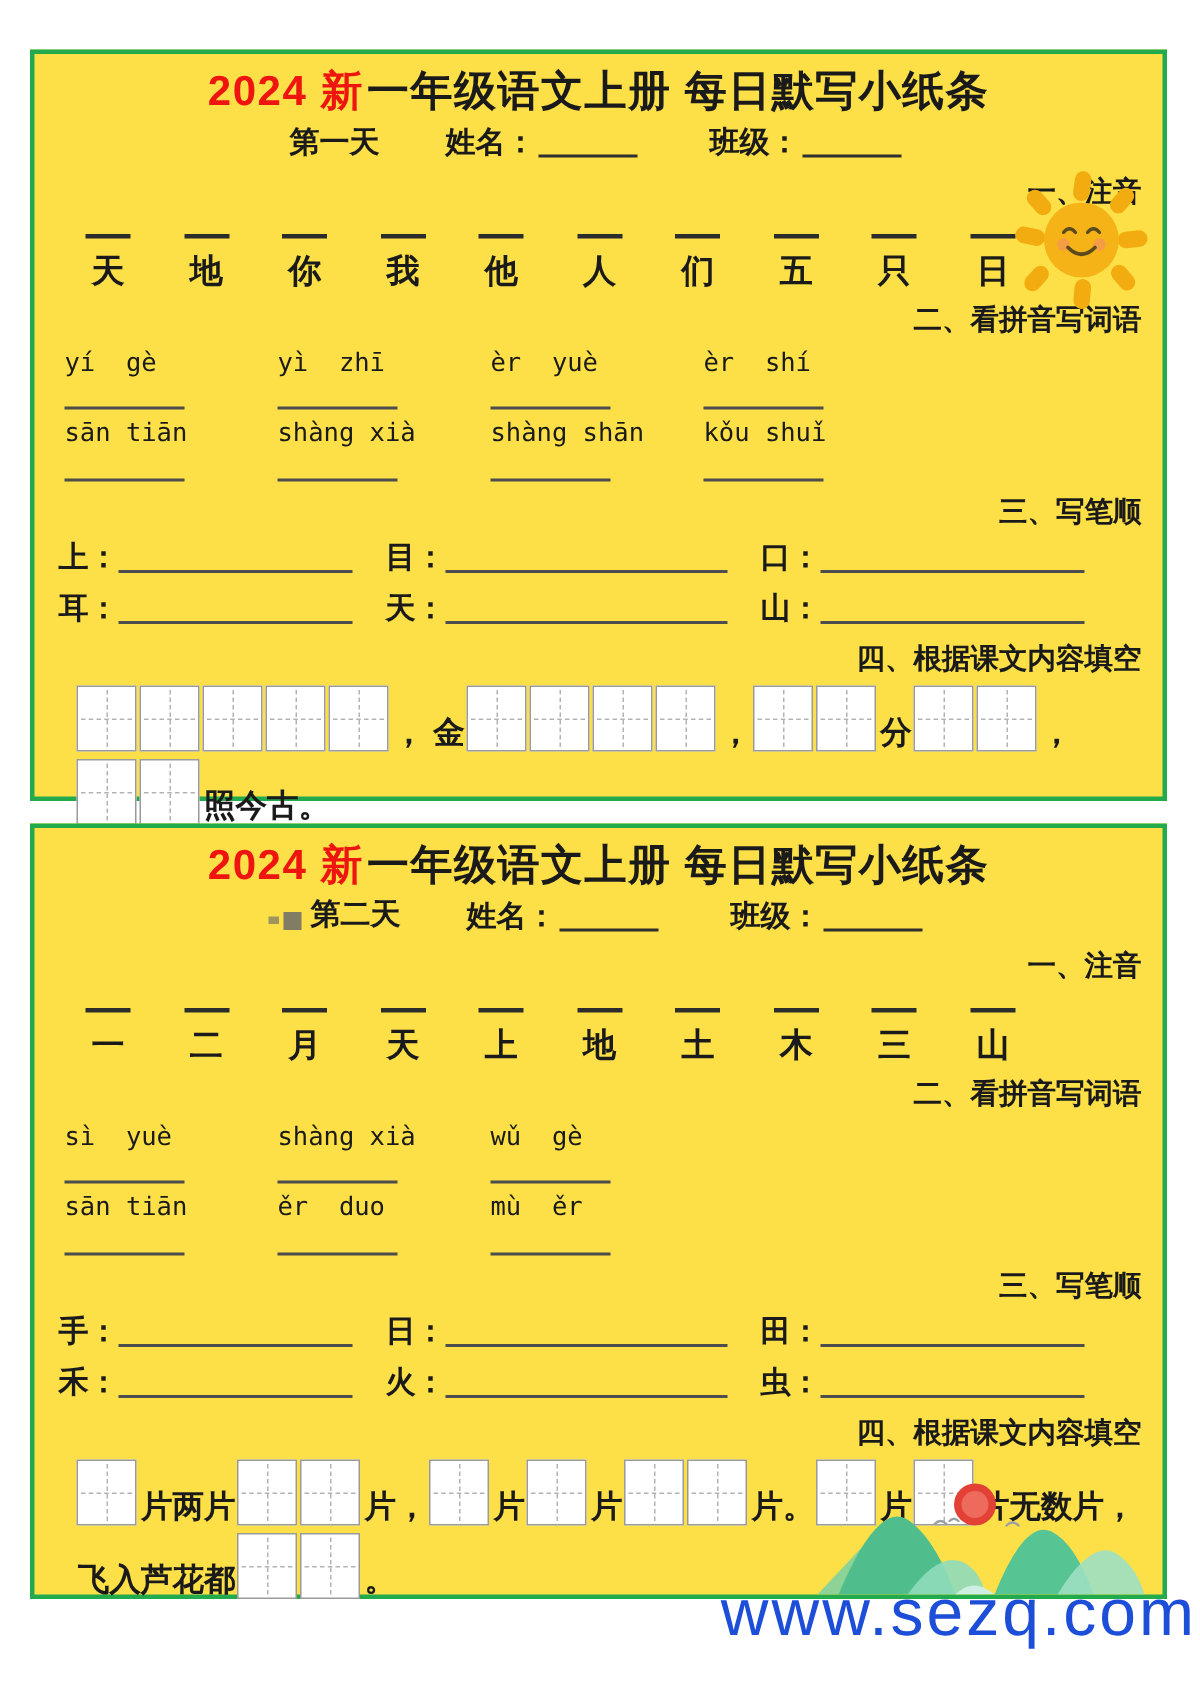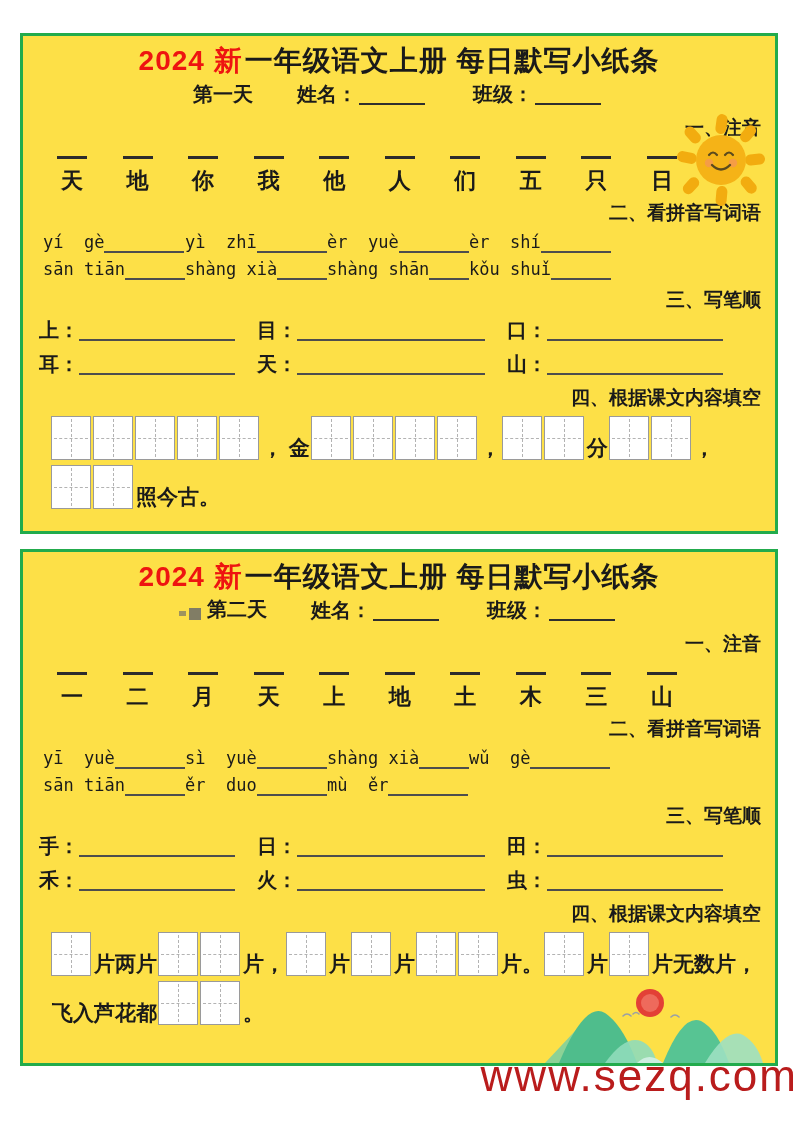--- a/index.html
+++ b/index.html
@@ -24,39 +24,39 @@
   .stamp .s2 { width:12px; height:12px; opacity:.85; }
 
   .sec-heading { font-size:19px; font-weight:700; margin-top:7px;text-align:right; }
 
   .zy-row { display:flex; justify-content:space-between; width:620px; margin:15px 0 0 20px; }
   .zy-item { display:flex; flex-direction:column; align-items:center; }
   .zy-line { width:30px; border-top:3px solid #2c2c2c; margin-bottom:10px; }
   .zy-char { font-size:22px; font-weight:600; line-height:1.1; }
 
   .py-row { display:flex; margin:6px 0 0 6px; }
-  .py-col { width:142px; display:flex; }
+  .py-col { width:142px; display:flex; flex-direction:column; }
   .py-text { font-family:"DejaVu Sans Mono","Liberation Mono",monospace; font-size:17px;
              white-space:pre; line-height:1.2; }
   .py-blank { width:80px; border-bottom:2px solid #4d4d4d; margin-top:19px; }
 
   .stroke-grid { display:grid; grid-template-columns:218px 250px 238px; row-gap:7px; margin:4px 0 0 2px; }
   .stroke-cell { display:flex; align-items:flex-end; padding-right:22px; font-size:20px; font-weight:600; }
   .stroke-line { flex:1; border-bottom:2px solid #4d4d4d; margin-bottom:3px; }
 
   .fill-line { display:flex; align-items:flex-end; margin:5px 0 0 14px; flex-wrap:nowrap; }
   .wbox { width:40px; height:44px; border:1.5px solid #9a9a9a; margin-right:2px; position:relative; background:#fff; flex:0 0 auto; }
   .wbox::before { content:""; position:absolute; left:2px; right:2px; top:50%; border-top:1.5px dashed #b3b3b3; }
   .wbox::after  { content:""; position:absolute; top:2px; bottom:2px; left:50%; border-left:1.5px dashed #b3b3b3; }
   .fill-text { font-size:21px; font-weight:600; line-height:1; padding:0 1px 2px 1px; white-space:pre; flex:0 0 auto; }
 
   .sun-deco { position:absolute; top:76px; right:4px; width:102px; height:98px; }
   .mtn-deco { position:absolute; right:12px; bottom:0; width:218px; height:80px; }
 
-  .watermark { position:absolute; top:1051px; right:2px; font-size:44px; color:#b91c1c;
+  .watermark { position:absolute; top:1051px; right:2px; font-size:44px; color:#1d4ed8;
                font-family:"Liberation Sans",sans-serif; letter-spacing:2px; z-index:5; }
 </style>
 </head>
 <body>
 
 <div class="page">
 
   <section class="panel panel-1">
     <div class="title">
       <span class="red">2024 新</span><span>一年级语文上册 每日默写小纸条</span>
@@ -292,24 +292,20 @@
         </div>
         <div class="zy-item">
           <div class="zy-line"></div>
           <div class="zy-char">山</div>
         </div>
       </div>
 
     <div class="sec-heading">二、看拼音写词语</div>
     <div class="py-row">
         <div class="py-col">
-          <div class="py-text">yī  yuè</div>
-          <div class="py-blank"></div>
-        </div>
-        <div class="py-col">
           <div class="py-text">sì  yuè</div>
           <div class="py-blank"></div>
         </div>
         <div class="py-col">
           <div class="py-text">shàng xià</div>
           <div class="py-blank"></div>
         </div>
         <div class="py-col">
           <div class="py-text">wǔ  gè</div>
           <div class="py-blank"></div>

